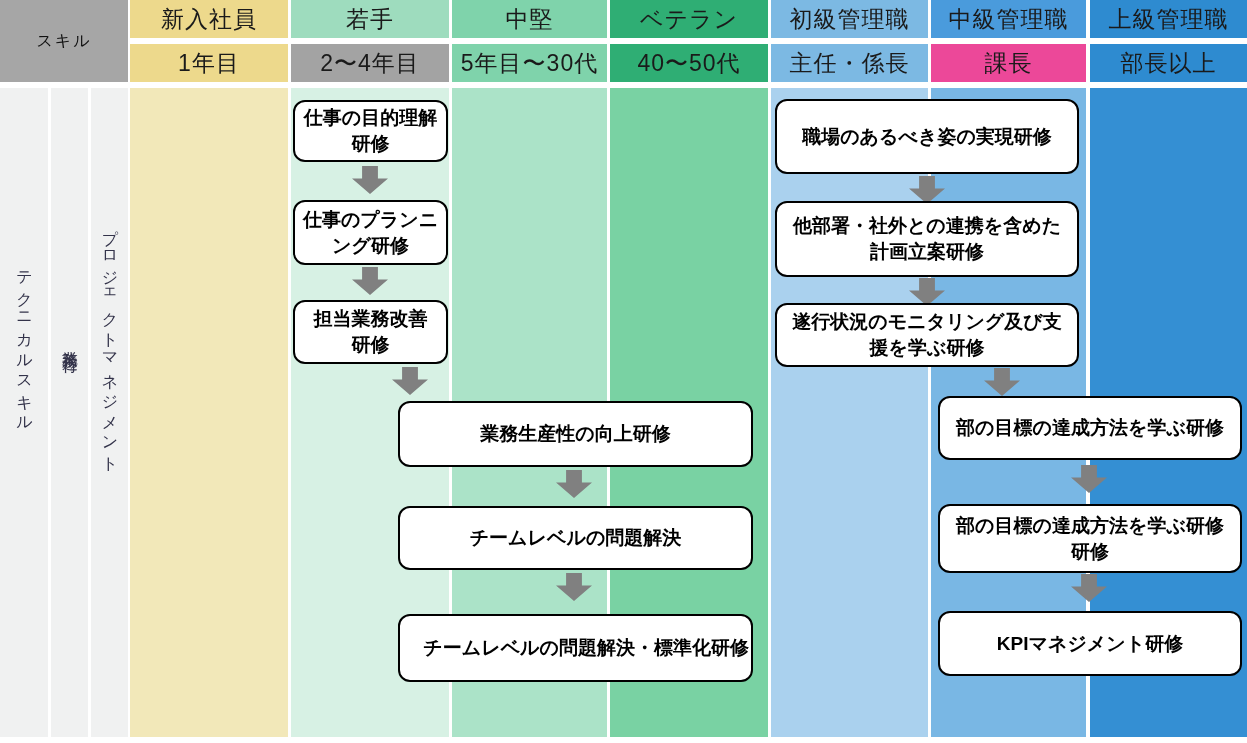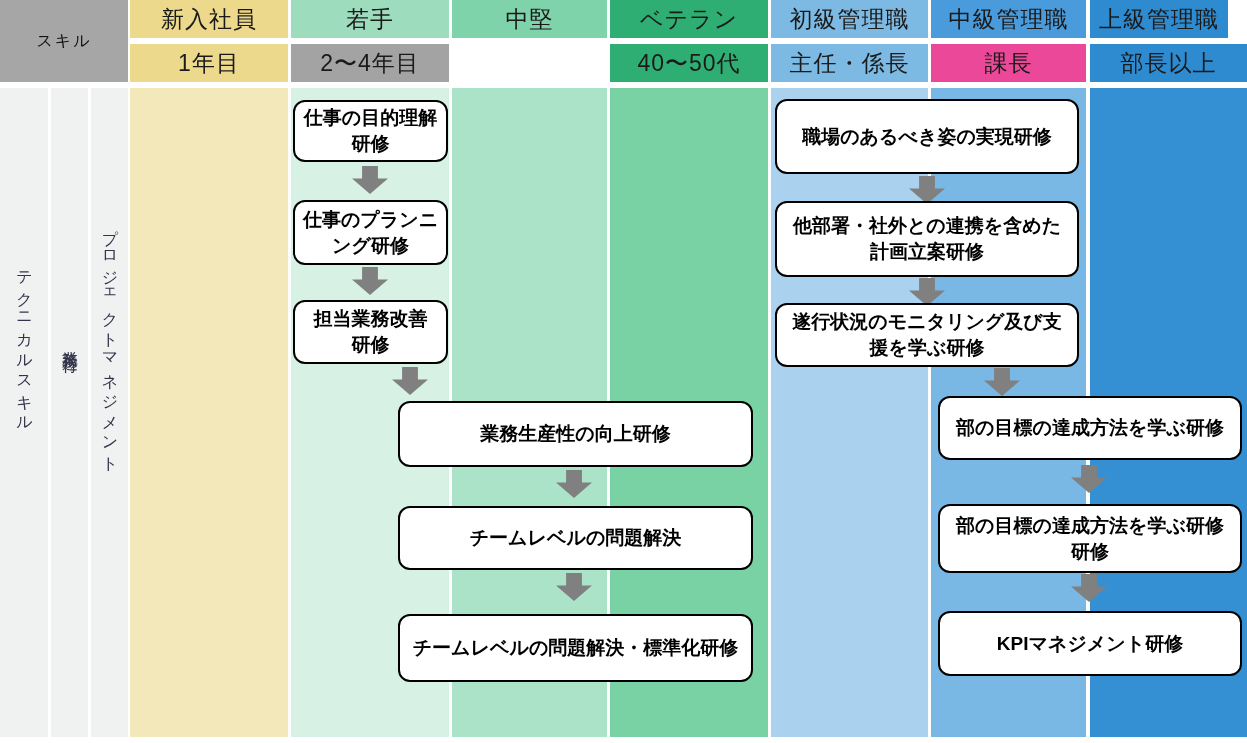--- a/index.html
+++ b/index.html
@@ -60,29 +60,32 @@
     </div>
   <div class="hdr-cell row1" style="left: 610px; width: 158px; background-color: rgb(47, 174, 116);">
       <span>ベテラン</span>
     </div>
   <div class="hdr-cell row1" style="left: 771px; width: 157px; background-color: rgb(124, 185, 227);">
       <span>初級管理職</span>
     </div>
   <div class="hdr-cell row1" style="left: 931px; width: 155px; background-color: rgb(74, 155, 220);">
       <span>中級管理職</span>
     </div>
-  <div class="hdr-cell row1" style="left: 1090px; width: 138px; background-color: rgb(46, 139, 208);">
+  <div class="hdr-cell row1" style="left: 1090px; width: 157px; background-color: rgb(46, 139, 208);">
       <span>上級管理職</span>
     </div>
 
   <div class="hdr-cell row2" style="left: 130px; width: 158px; background-color: rgb(237, 217, 140);">
       <span>1年目</span>
     </div>
   <div class="hdr-cell row2" style="left: 291px; width: 158px; background-color: #a3a3a3;">
       <span>2〜4年目</span>
+    </div>
+  <div class="hdr-cell row2" style="left: 452px; width: 155px; background-color: rgb(127, 211, 171);">
+      <span>5年目〜30代</span>
     </div>
   <div class="hdr-cell row2" style="left: 610px; width: 158px; background-color: rgb(47, 174, 116);">
       <span>40〜50代</span>
     </div>
   <div class="hdr-cell row2" style="left: 771px; width: 157px; background-color: rgb(124, 185, 227); font-family: Liberation Serif, serif;">
       <span>主任・係長</span>
     </div>
   <div class="hdr-cell row2" style="left: 931px; width: 155px; background-color: #ec4899;">
       <span>課長</span>
     </div>
@@ -124,21 +127,21 @@
     </div>
   <div class="arrow" style="left: 392px; top: 367px; background-color: rgb(128, 128, 128);"></div>
   <div class="tbox" style="left:398px;top:401px;width:355px;height:66px;">
       <span>業務生産性の向上研修</span>
     </div>
   <div class="arrow" style="left: 556px; top: 470px; background-color: rgb(128, 128, 128);"></div>
   <div class="tbox" style="left:398px;top:506px;width:355px;height:64px;">
       <span>チームレベルの問題解決</span>
     </div>
   <div class="arrow" style="left: 556px; top: 573px; background-color: rgb(128, 128, 128);"></div>
-  <div class="tbox" style="left:398px;top:614px;width:355px;height:68px;">
+  <div class="tbox" style="left:398px;top:614px;width:355px;height:68px;justify-content:flex-end;">
       <span>チームレベルの問題解決・標準化研修</span>
     </div>
 
   <div class="tbox" style="left:775px;top:99px;width:304px;height:75px;">
       <span>職場のあるべき姿の実現研修</span>
     </div>
   <div class="arrow" style="left: 909px; top: 176px; background-color: rgb(128, 128, 128);"></div>
   <div class="tbox" style="left:775px;top:201px;width:304px;height:76px;">
       <span>他部署・社外との連携を含めた
 計画立案研修</span>

